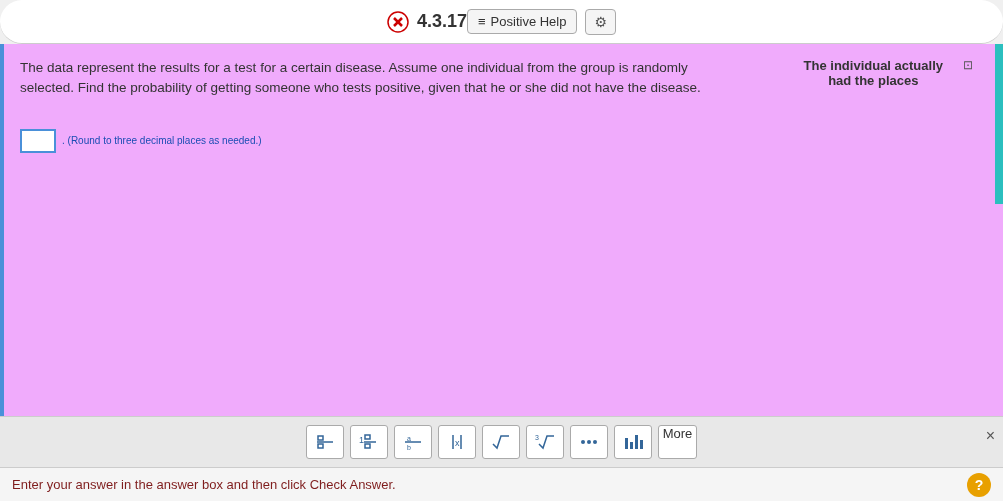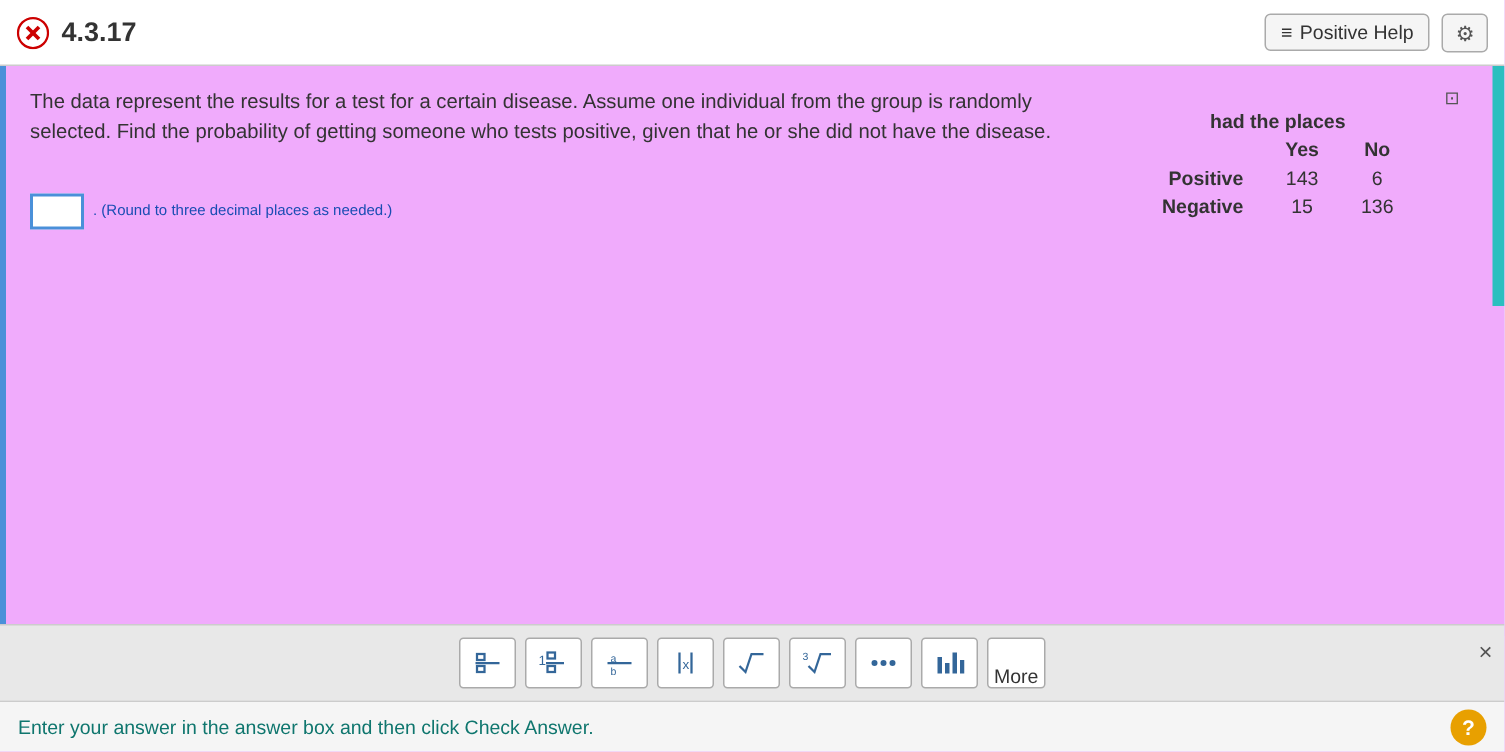--- a/index.html
+++ b/index.html
@@ -12,23 +12,24 @@
       overflow: hidden;
       position: relative;
     }
 
     
     .header {
       background: #fff;
       border-bottom: 1px solid #ccc;
       display: flex;
       align-items: center;
-      justify-content: space-between;
-      padding: 6px 11px;
+      justify-content: center;
+      padding: 6px 28px;
       height: 44px;
+      border-radius: 22px;
     }
     .header-left {
       display: flex;
       align-items: center;
       gap: 8px;
     }
     .close-icon {
       width: 22px;
       height: 22px;
       position: relative;
@@ -184,21 +185,21 @@
       color: #333;
     }
     .toolbar-btn-more {
       width: 39px;
       height: 34px;
       background: #fff;
       border: 1px solid #aaa;
       border-radius: 3px;
       cursor: pointer;
       display: flex;
-      align-items: flex-end;
+      align-items: flex-start;
       justify-content: center;
       font-size: 13px;
       color: #333;
     }
     .close-toolbar {
       position: absolute;
       right: 8px;
       top: 10px;
       font-size: 16px;
       cursor: pointer;
@@ -214,21 +215,21 @@
       height: 34px;
       background: #f5f5f5;
       border-top: 1px solid #ccc;
       display: flex;
       align-items: center;
       justify-content: space-between;
       padding: 0 12px;
     }
     .status-text {
       font-size: 13px;
-      color: #0f766e;
+      color: #7f1d1d;
     }
     .help-icon {
       width: 24px;
       height: 24px;
       background: #e8a000;
       border-radius: 50%;
       display: flex;
       align-items: center;
       justify-content: center;
       color: #fff;
@@ -263,44 +264,23 @@
 </div>
 
 <div class="main-content">
 
   <p class="question-text">The data represent the results for a test for a certain disease. Assume one individual from the group is randomly selected. Find the probability of getting someone who tests positive, given that he or she did not have the disease.</p>
 
   <div class="expand-icon">⊡</div>
 
   <div class="table-container">
     <div class="table-title">
-      <br>
+      <span>The individual actually</span><br>
       <span>had the places</span>
     </div>
-    <table class="disease-table">
-      <thead>
-        <tr>
-          <th></th>
-          <th>Yes</th>
-          <th>No</th>
-        </tr>
-      </thead>
-      <tbody id="table-body">
-      <tr>
-            <td class="row-label">Positive</td>
-            <td>143</td>
-            <td>6</td>
-          </tr>
-          <tr>
-            <td class="row-label">Negative</td>
-            <td>15</td>
-            <td>136</td>
-          </tr>
-        </tbody>
-    </table>
   </div>
 
   <div class="answer-area">
     <input class="answer-input" type="text" style="">
     <span class="round-note">. (Round to three decimal places as needed.)</span>
   </div>
 
 </div>
 
 <div class="teal-bar"></div>

